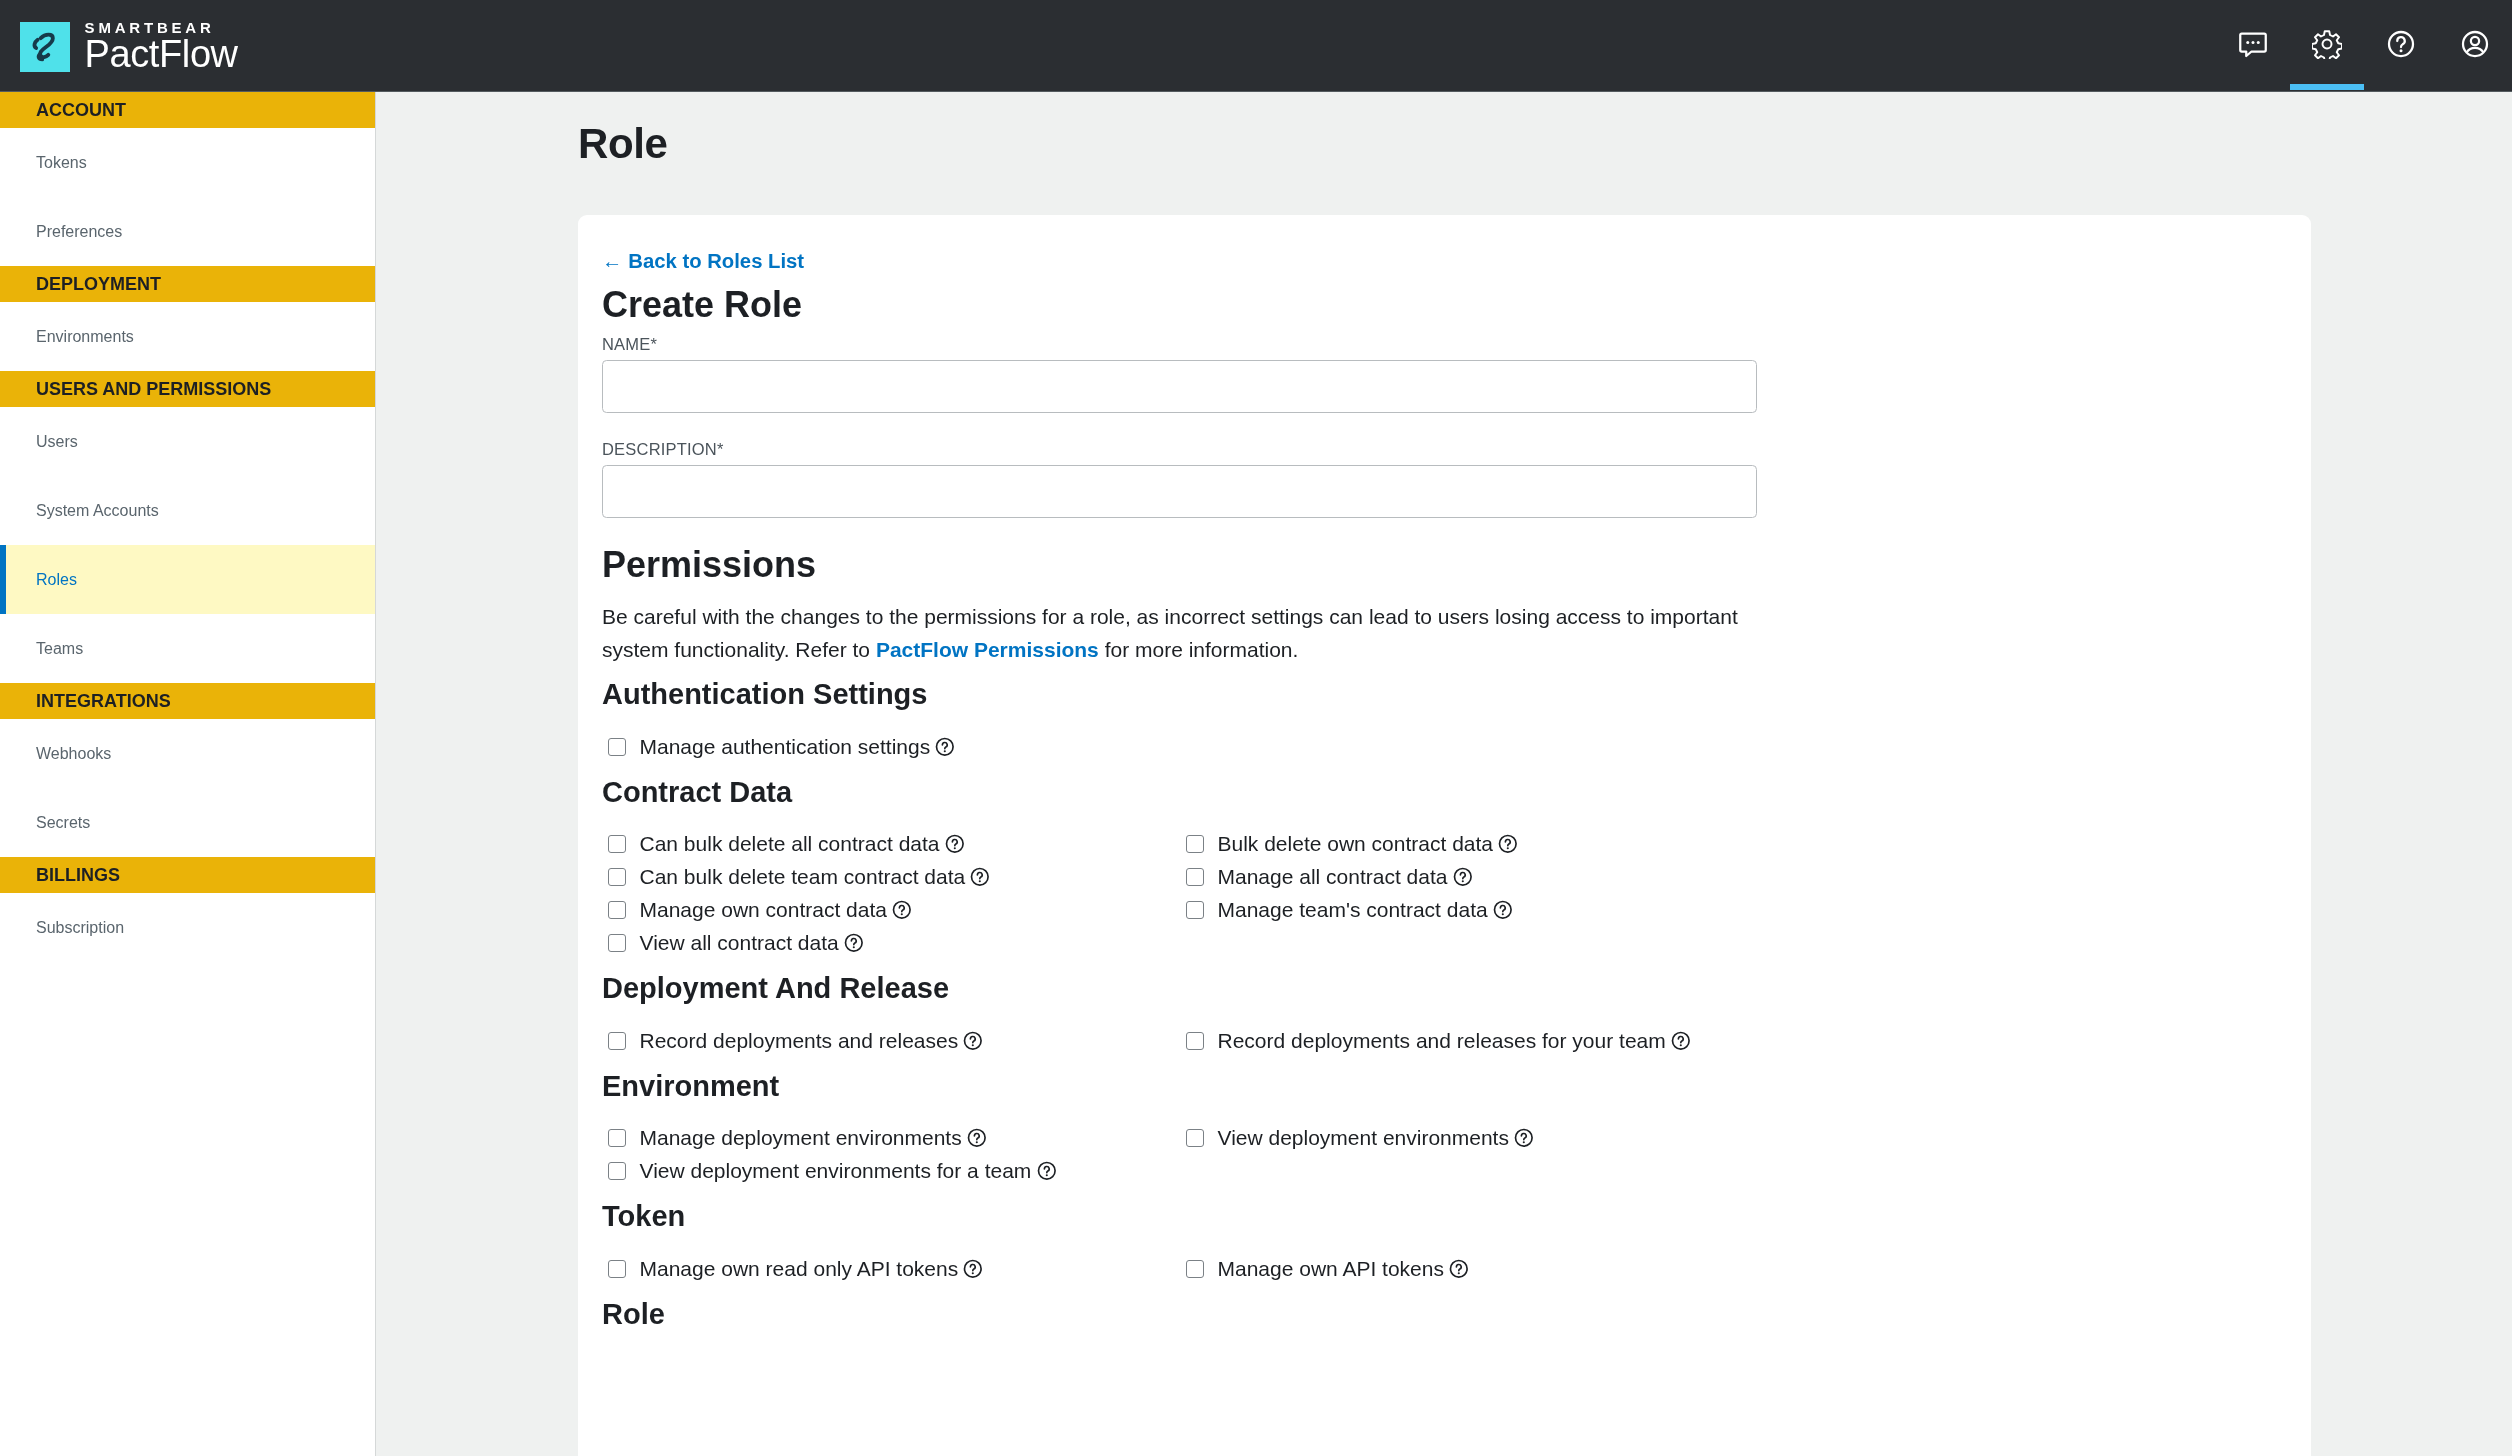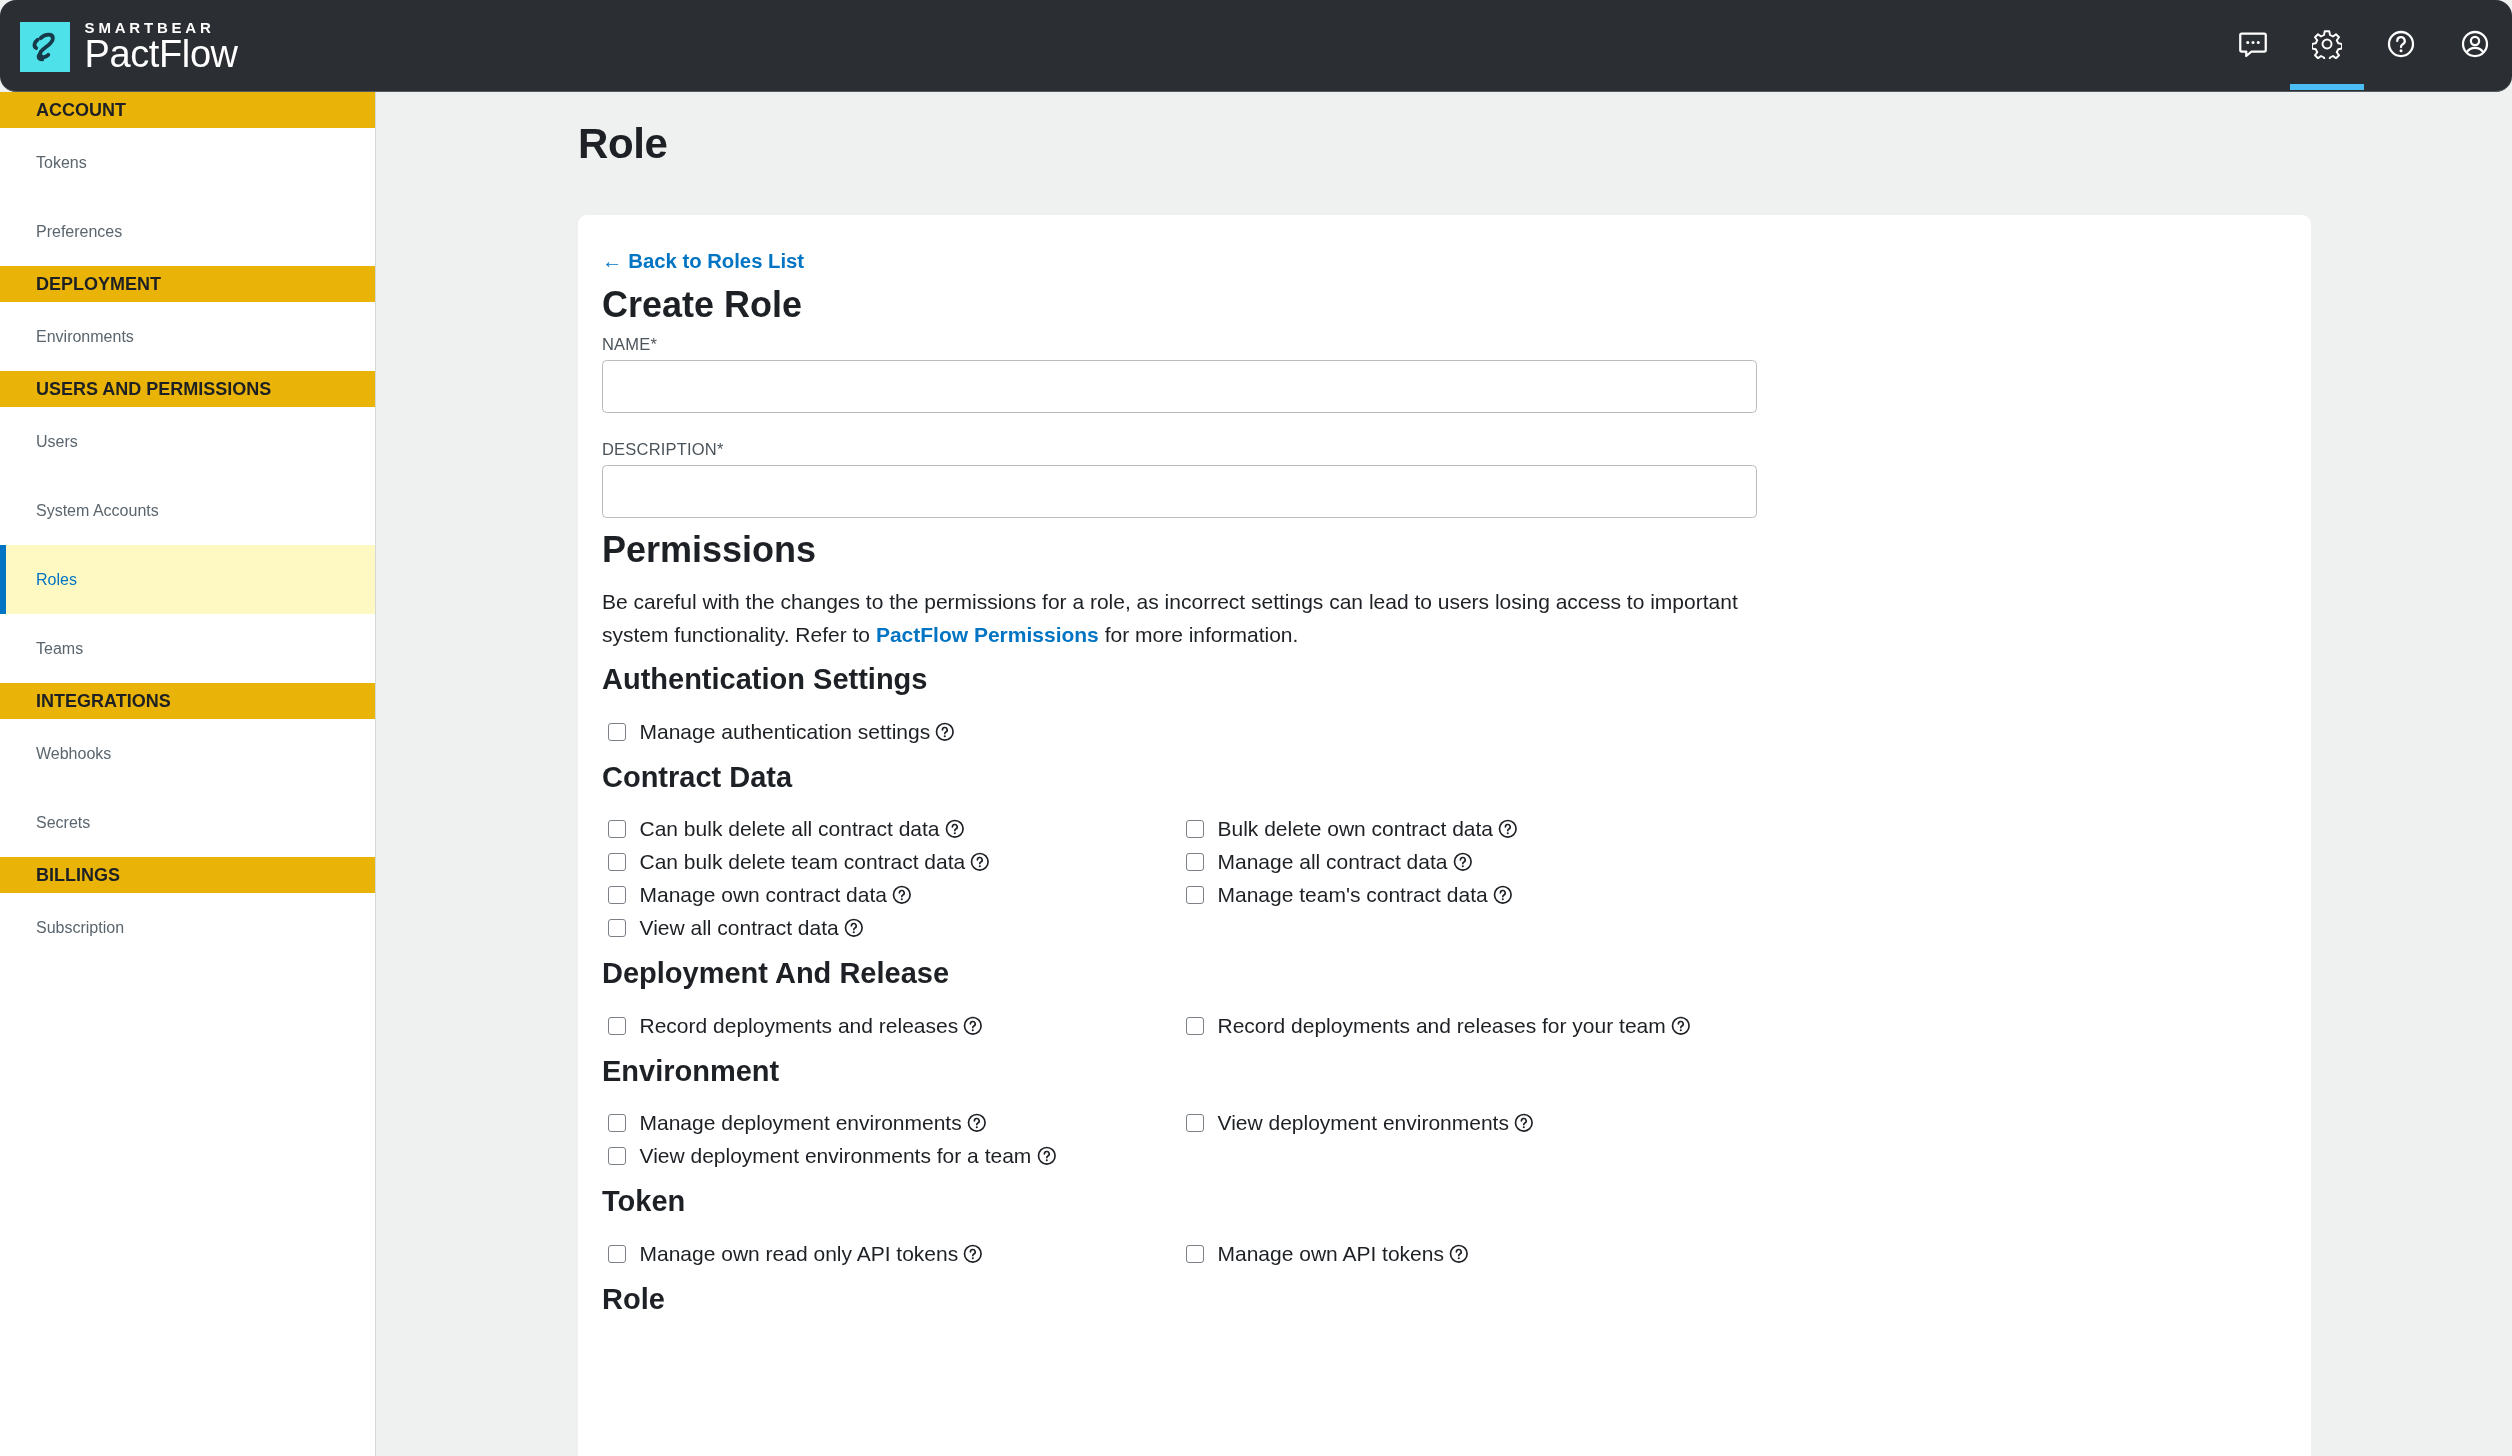--- a/index.html
+++ b/index.html
@@ -8,21 +8,20 @@
     font-family: "Liberation Sans", "DejaVu Sans", sans-serif;
     background: #eff1f0;
     color: #1d2024;
     position: relative;
   }
   
   .topbar {
     position: absolute; left: 0; top: 0; width: 2512px; height: 92px;
     background: #2b2e32;
     border-bottom: 1.5px solid #545b5f;
-    border-radius: 16px;
   }
   .logo {
     position: absolute; left: 19.6px; top: 19.6px; display: flex; align-items: center;
   }
   .logo-mark {
     width: 50px; height: 50px; background: #4fe1ea; display: flex;
     align-items: center; justify-content: center;
   }
   .logo-text { margin-left: 15px; color: #fff; }
   .logo-brand {
@@ -80,21 +79,21 @@
   .field-label {
     font-size: 16.5px; color: #4b545b; margin-top: 9px; letter-spacing: 0.2px;
   }
   .field-label.second { margin-top: 27px; }
   .text-input {
     display: block; width: 1155px; height: 53px; margin-top: 6px;
     border: 1.5px solid #b8bcbf; border-radius: 4.5px; background: #fff;
     font-size: 21px; padding: 0 12px; font-family: "Liberation Sans", sans-serif;
   }
   .perm-title {
-    font-size: 36px; font-weight: bold; margin-top: 11px; line-height: 42px; color: #1d2024;
+    font-size: 36px; font-weight: bold; margin-top: 26px; line-height: 42px; color: #1d2024;
   }
   .perm-desc {
     font-size: 21px; line-height: 33px; color: #1d2024; margin-top: 13.5px; width: 1173px;
   }
   .perm-desc a { color: #0174c3; font-weight: bold; text-decoration: none; cursor: pointer; }
   .group-title {
     font-size: 29px; font-weight: bold; color: #1d2024; line-height: 36px; margin-top: 10.5px;
   }
   .group-grid {
     display: grid; grid-template-columns: 578px 578px; row-gap: 0; margin-top: 18px; margin-bottom: 9px;

